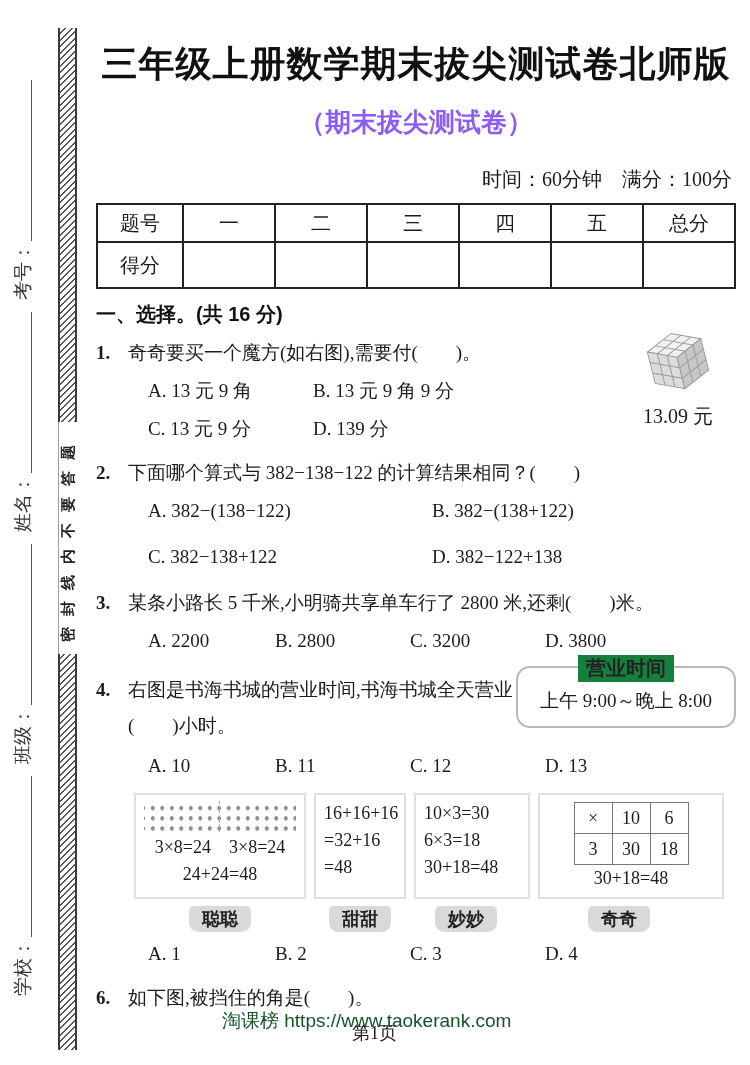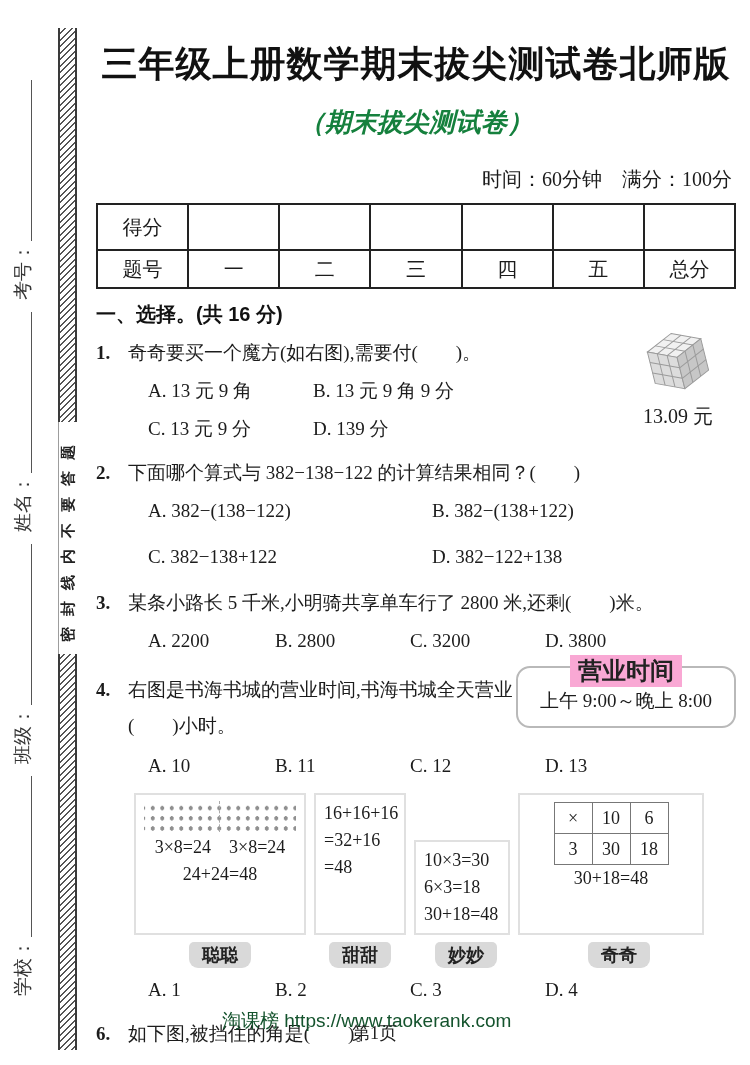--- a/index.html
+++ b/index.html
@@ -38,21 +38,21 @@
   
   .content { position:absolute; left:96px; top:30px; width:640px; }
 
   .page-title {
     font-family:"Liberation Sans","DejaVu Sans",sans-serif;
     font-weight:900; font-size:36px; text-align:center;
     letter-spacing:1px; margin-top:10px; color:#111;
   }
   .page-subtitle {
     font-family:"Liberation Sans","DejaVu Sans",sans-serif;
-    font-weight:700; font-size:26px; text-align:center; margin-top:16px; color:#15803d;font-style:italic;
+    font-weight:700; font-size:26px; text-align:center; margin-top:16px; color:#8b5cf6;
   }
   .exam-info { font-size:20px; text-align:right; margin-top:26px; padding-right:4px; }
 
   table.score { width:100%; border-collapse:collapse; margin-top:10px; table-layout:fixed; }
   table.score th, table.score td { border:2px solid #222; text-align:center; font-weight:400; font-size:20px; }
   table.score th { height:38px; }
   table.score td { height:46px; }
   table.score .c0 { width:86px; }
 
   .section-heading {
@@ -81,32 +81,32 @@
   .cube-fig { position:absolute; right:2px; top:-10px; width:112px; text-align:center; }
   .cube-caption { font-size:20px; margin-top:0px; }
 
   
   .hours-box {
     position:absolute; right:0px; top:-6px; width:220px; height:62px;
     border:2.5px solid #b9b9b9; border-radius:14px; text-align:center;
   }
   .hours-title {
     position:absolute; top:-13px; left:50%; transform:translateX(-50%);
-    background:#f9a8d4; padding:0 8px; white-space:nowrap;
-    font-family:"Liberation Sans","DejaVu Sans",sans-serif;
-    font-weight:700; font-size:24px; color:#222;
+    background:#15803d; padding:0 8px; white-space:nowrap;
+    font-family:"Liberation Sans","DejaVu Sans",sans-serif;
+    font-weight:700; font-size:20px; color:#222;
   }
   .hours-text { font-size:19px; margin-top:20px; white-space:nowrap; }
 
   
   .methods { display:flex; gap:8px; margin:10px 0 0 38px; align-items:stretch; }
   .mbox { border:2px solid #e0e0e0; padding:5px 6px; font-size:18px; line-height:27px; background:#fff; }
   .mbox1 { width:172px; text-align:center; }
   .mbox2 { width:92px;  text-align:left; padding-left:8px; }
-  .mbox3 { width:96px; text-align:left; padding-left:8px;margin-top:47px; }
+  .mbox3 { width:116px; text-align:left; padding-left:8px; }
   .mbox4 { width:186px; text-align:center; }
   .dots { display:flex; width:152px; height:31px; margin:1px auto 2px; }
   .dots > div {
     width:76px; height:31px;
     background-image: radial-gradient(circle, #8f8f8f 1.9px, transparent 2.2px);
     background-size: 9.5px 10.2px; background-position:4px 2px;
   }
   .dots > div:first-child { border-right:1.2px dashed #aaa; }
   table.mgrid { border-collapse:collapse; margin:2px auto 0; }
   table.mgrid td { border:1.6px solid #777; width:38px; height:31px; text-align:center; font-size:18px; }
@@ -157,36 +157,36 @@
 
 <div class="content">
 
   <div class="page-title">三年级上册数学期末拔尖测试卷北师版</div>
   <div class="page-subtitle">（期末拔尖测试卷）</div>
   <div class="exam-info">时间：60分钟　满分：100分</div>
 
   <table class="score">
     <tbody>
         <tr>
-      <td>得分</td>
-      <td></td>
-      <td></td>
-      <td></td>
-      <td></td>
-      <td></td>
-      <td></td>
-    </tr>
-    <tr>
       <th class="c0">题号</th>
       <th>一</th>
       <th>二</th>
       <th>三</th>
       <th>四</th>
       <th>五</th>
       <th>总分</th>
+    </tr>
+    <tr>
+      <td>得分</td>
+      <td></td>
+      <td></td>
+      <td></td>
+      <td></td>
+      <td></td>
+      <td></td>
     </tr>
   </tbody>
     </table>
 
   <div class="section-heading">一、选择。(共 16 分)</div>
 
   <div class="q q1">
     <div class="q-text">
       <span class="q-num">1.</span><span>奇奇要买一个魔方(如右图),需要付(　　)。</span>
     </div>

